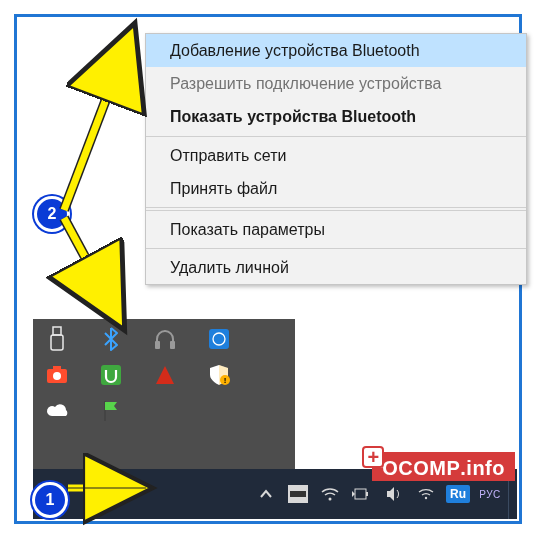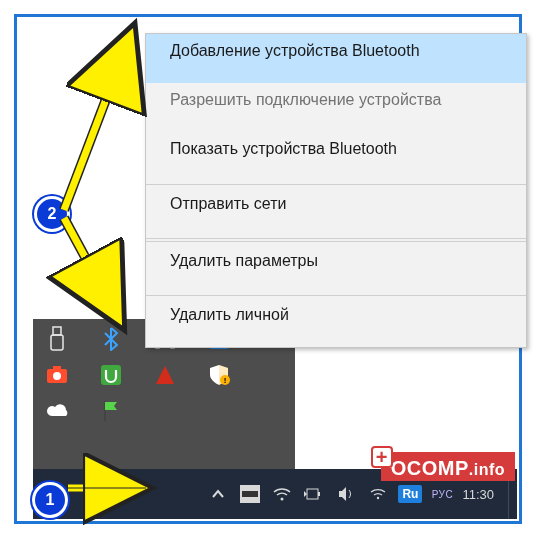--- a/index.html
+++ b/index.html
@@ -1,22 +1,22 @@
 <!DOCTYPE html>
 <html><head>
 <meta charset="utf-8">
 <style>
   html,body{margin:0;padding:0;width:536px;height:538px;background:#fff;font-family:"Segoe UI",Tahoma,sans-serif;overflow:hidden;position:relative}
   .frame{position:absolute;left:14px;top:14px;right:14px;bottom:14px;border:3px solid #2076d4;box-sizing:border-box;background:#fff}
   
   .context-menu{position:absolute;left:128px;top:16px;width:380px;background:#f2f2f2;border:1px solid #c6c6c6;box-shadow:2px 2px 4px rgba(0,0,0,.25)}
-  .context-menu .item{font-size:16px;color:#1a1a1a;padding:7px 18px 23px 24px;line-height:1.2;cursor:pointer}
+  .context-menu .item{font-size:16px;color:#1a1a1a;padding:7px 18px 7px 24px;line-height:1.2;cursor:pointer}
   .context-menu .item.highlight{background:#bfe2ff}
   .context-menu .item.disabled{color:#737373;cursor:default}
-  .context-menu .item.bold{font-weight:400}
+  .context-menu .item.bold{font-weight:700}
   .context-menu hr{border:none;border-top:1px solid #cfcfcf;margin:2px 0}
   
   .tray-popup{position:absolute;left:16px;top:302px;width:262px;height:158px;background:#4d4d4d}
   .tray-popup .row{display:flex;padding:6px 10px 2px 10px;gap:26px}
   .tray-popup .cell{width:28px;height:28px;display:flex;align-items:center;justify-content:center}
   .sysicon svg{display:block}
   
   .taskbar{position:absolute;left:16px;right:2px;bottom:2px;height:50px;background:#202a3a;display:flex;align-items:center}
   .tb-spacer{flex:1}
   .tb-icons{display:flex;align-items:center;gap:8px;padding:0 6px}
@@ -112,23 +112,24 @@
       </div>
     </div>
   </div>
 
   <div class="context-menu">
     <div class="item highlight">Добавление устройства Bluetooth</div>
     <div class="item disabled">Разрешить подключение устройства</div>
     <div class="item bold">Показать устройства Bluetooth</div>
     <hr>
     <div class="item">Отправить сети</div>
-    <hr>
-    <hr>
-    <div class="item">Удалить параметры</div>
+    <div class="item">Принять файл</div>
+    <hr>
+    <hr>
+    <div class="item">Показать параметры</div>
     <hr>
     <div class="item">Удалить личной</div>
   </div>
 
   <div class="taskbar">
     <div class="tb-spacer"></div>
     <div class="tb-icons">
       <div class="tb-icon">
         <svg width="16" height="16">
             <path d="M3 11 L8 5 L13 11" stroke="#d8d8d8" stroke-width="2" fill="none"></path>
@@ -166,30 +167,27 @@
             <path d="M5 9 a7 7 0 0 1 8 0" stroke="#d8d8d8" stroke-width="1.3" fill="none"></path>
             <circle cx="9" cy="12" r="1.2" fill="#d8d8d8"></circle>
           </svg>
       </div>
       <div class="tb-icon">
         <span class="ru-badge">Ru</span>
       </div>
       <div class="tb-icon">
         <span class="lang">РУС</span>
       </div>
-      <div class="tb-icon">
-        <span class="clock">11:30</span>
-      </div>
     </div>
     <div class="show-desktop"></div>
   </div>
 
   <div class="watermark">
     <div class="plus">+</div>
-    <span class="main">OCOMP</span><span class="main" style="font-size:16px;font-weight:600">.info</span>
+    <span class="main">OCOMP</span><span class="main" style="font-size:20px;font-weight:600">.info</span>
   </div>
 
 </div>
 
 <div class="step-badge step1">
     <span>1</span>
   </div>
 <div class="step-badge step2">
     <span>2</span>
   </div>

